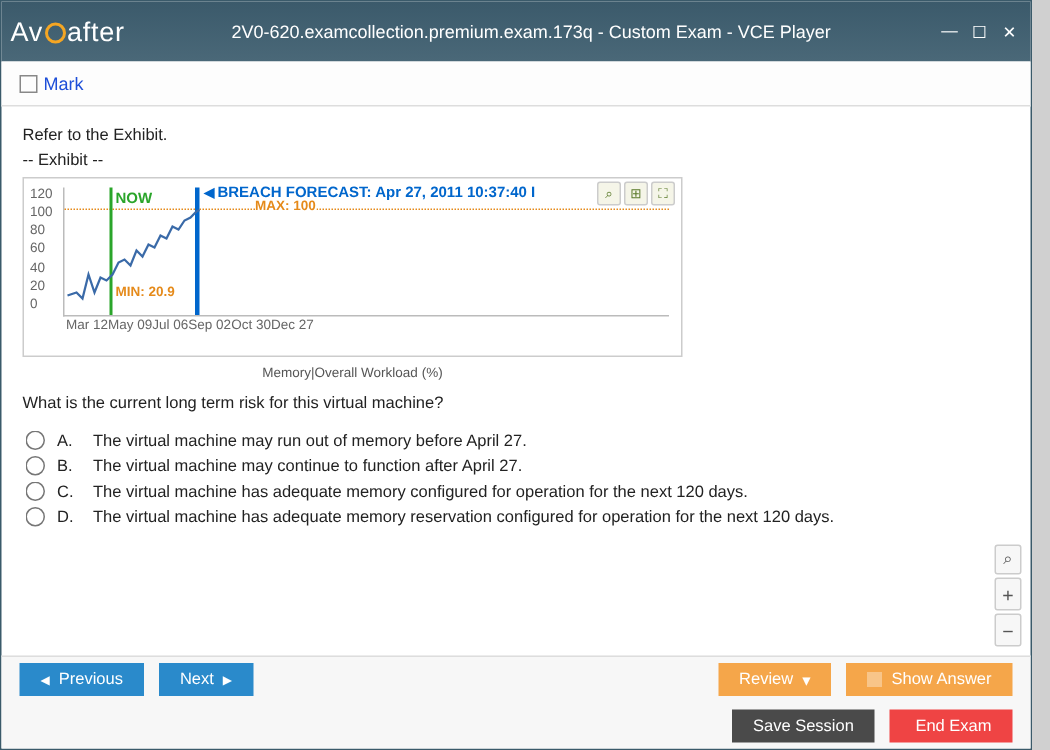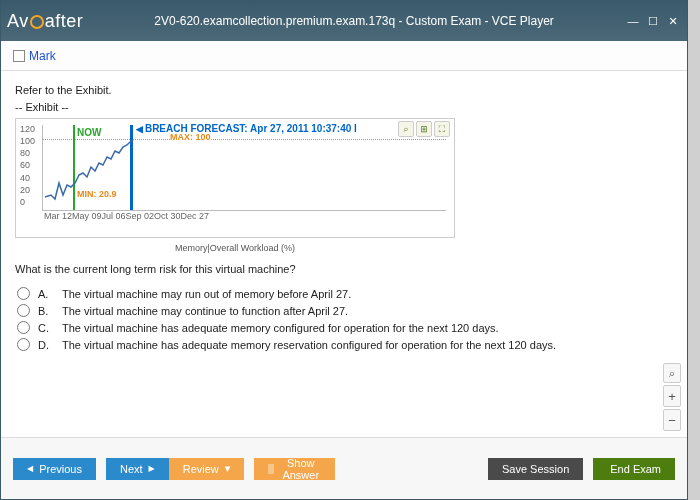--- a/index.html
+++ b/index.html
@@ -38,29 +38,29 @@
 .max-txt { position: absolute; left: 94px; top: 7px; color: #e58a1a; font-size: 9px; font-weight: bold; background: #fff; margin-left: 33px; }
 .min-txt { position: absolute; left: 34px; top: 64px; color: #e58a1a; font-size: 9px; font-weight: bold; }
 .data-line { position: absolute; left: 0; top: 0; }
 .options { margin-top: 10px; }
 .opt-row { display: flex; align-items: center; gap: 8px; padding: 2px 0; font-size: 11px; }
 .opt-row input[type=radio] { margin: 0 0 0 2px; }
 .opt-letter { width: 16px; }
 .side-zoom { position: absolute; right: 6px; bottom: 6px; display: flex; flex-direction: column; gap: 2px; }
 .side-zoom div { width: 18px; height: 22px; border: 1px solid #ccc; background: #f7f7f7; display: flex; align-items: center; justify-content: center; font-size: 13px; color: #555; border-radius: 2px; cursor: pointer; }
 .side-zoom .zicon { font-size: 11px; height: 20px; }
-.footer { height: 62px; background: #f7f7f7; border-top: 1px solid #ddd; display: flex; flex-direction: row; }
+.footer { height: 62px; background: #f7f7f7; border-top: 1px solid #ddd; display: flex; flex-direction: column; }
 .footer-row { flex: 1; display: flex; align-items: center; justify-content: space-between; padding: 0 12px; }
 .btn { height: 22px; border: none; color: #fff; font-size: 11px; padding: 0 14px; cursor: pointer; display: inline-flex; align-items: center; gap: 6px; }
 .btn-blue { background: #2a8acb; }
 .btn-blue.prev::before { content: "◀"; font-size: 8px; }
 .btn-blue.next::after { content: "▶"; font-size: 8px; }
 .btn-orange { background: #f5a64a; }
 .btn-dark { background: #4a4a4a; }
-.btn-dark2 { background: #4d7c0f; padding-left: 17px; }
+.btn-dark2 { background: #ef4444; padding-left: 17px; }
 .bx { width: 10px; height: 10px; background: rgba(255,255,255,0.35); display: inline-block; }
 .grp-l { display: flex; gap: 10px; }
 .grp-r { display: flex; gap: 10px; }
 </style>
 </head>
 <body>
 
 <div class="window">
   <div class="titlebar">
     <div class="logo">

